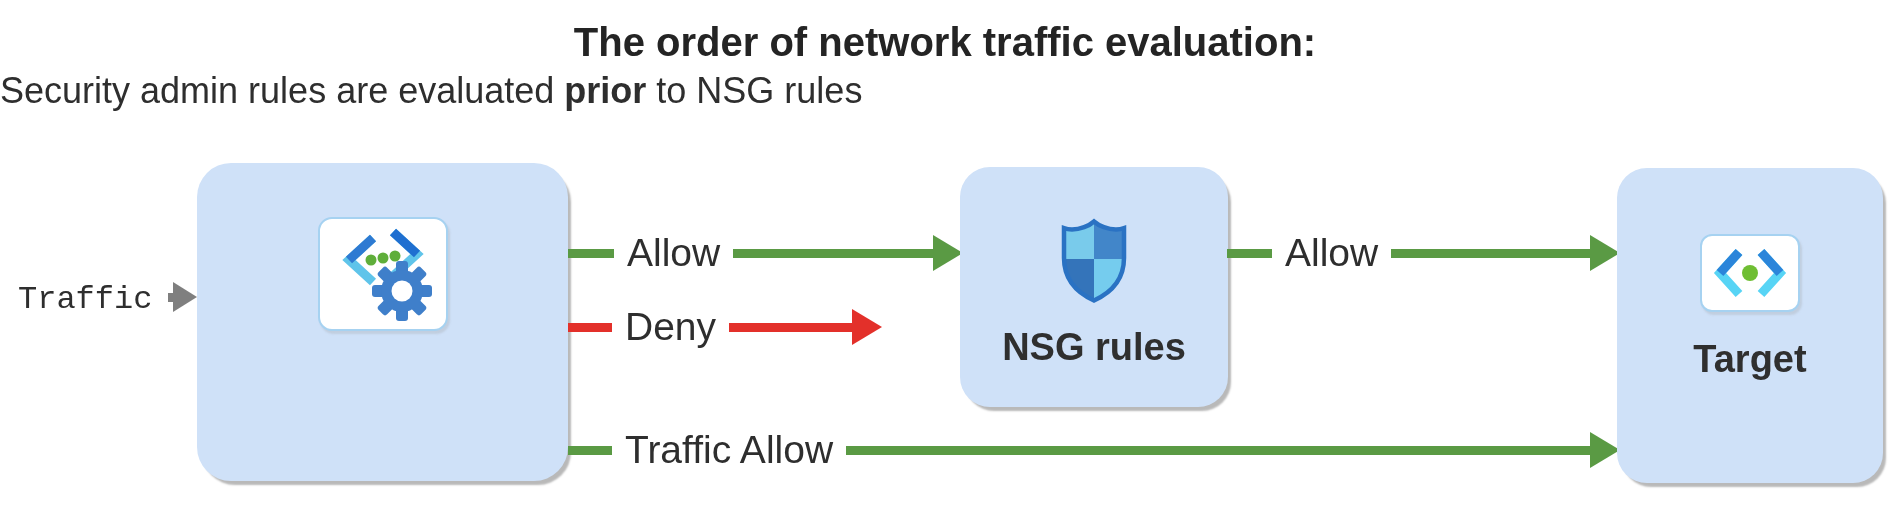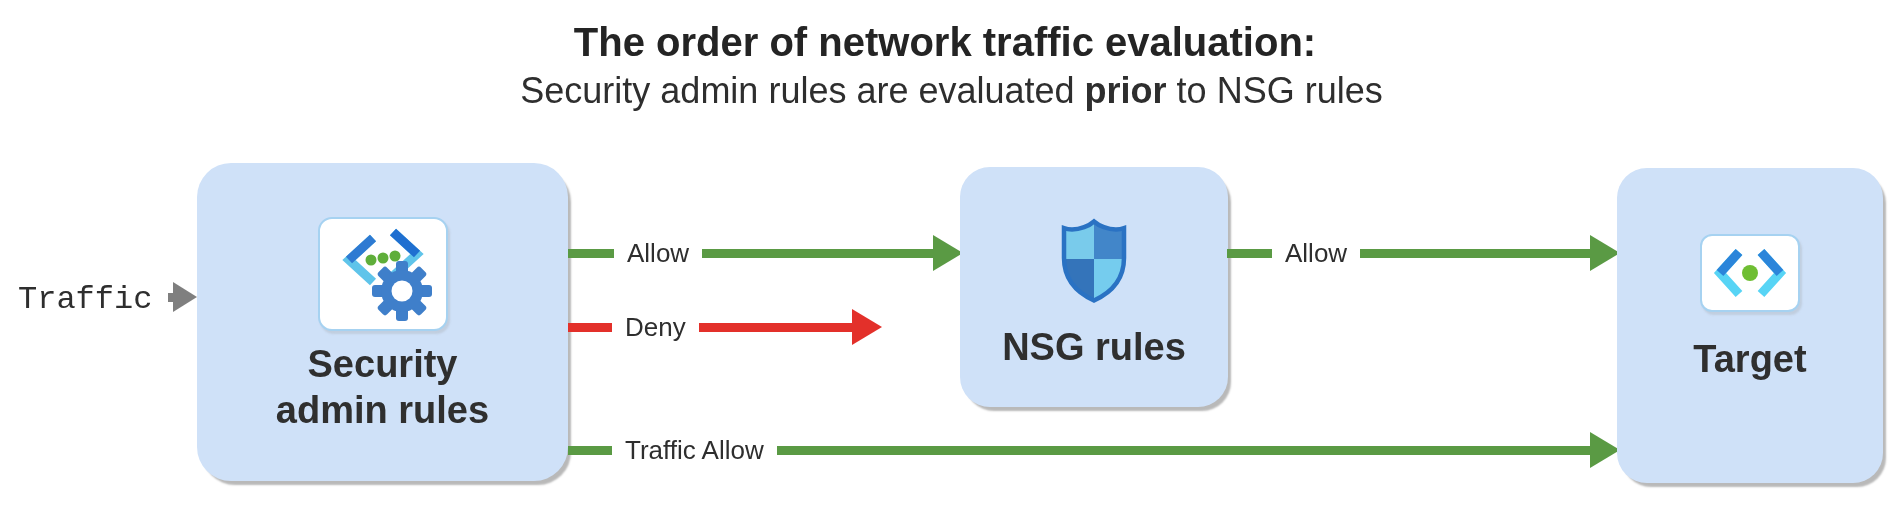--- a/index.html
+++ b/index.html
@@ -9,21 +9,21 @@
   html,body{margin:0;padding:0;}
   body{
     width:1903px;height:505px;position:relative;background:#ffffff;
     font-family:"Liberation Sans", sans-serif;color:var(--text);overflow:hidden;
   }
   .title{
     position:absolute;left:0;right:13px;top:20px;text-align:center;
     font-size:40px;font-weight:700;color:#242424;
   }
   .subtitle{
-    position:absolute;left:0;right:0;top:70px;text-align:center;
+    position:absolute;left:0;right:0;top:70px;text-align:left;
     font-size:36px;font-weight:400;color:#2e2e2e;
   }
   .subtitle b{font-weight:700;}
   .node{
     position:absolute;background:var(--box-fill);
     box-shadow:4px 5px 2px -1px #b9b9b9;
   }
   .node.security{left:197px;top:163px;width:371px;height:318px;border-radius:34px;}
   .node.nsg{left:960px;top:167px;width:268px;height:240px;border-radius:30px;}
   .node.target{left:1617px;top:168px;width:266px;height:315px;border-radius:30px;}
@@ -40,21 +40,21 @@
     position:absolute;left:0;right:0;text-align:center;
     font-weight:700;font-size:38px;line-height:46px;color:#2f2f2f;white-space:nowrap;
   }
   .security .node-label{top:178px;}
   .nsg .node-label{top:156px;line-height:48px;}
   .target .node-label{top:168px;}
   .arrow-row{position:absolute;display:flex;align-items:center;height:40px;}
   .seg{height:9px;}
   .stub{flex:0 0 auto;}
   .line{flex:1 1 auto;}
-  .arrow-label{flex:0 0 auto;font-size:26px;color:#2e2e2e;margin:12px 13px;white-space:nowrap;}
+  .arrow-label{flex:0 0 auto;font-size:39px;color:#2e2e2e;margin:12px 13px;white-space:nowrap;}
   .head{
     flex:0 0 auto;width:0;height:0;
     border-top:18px solid transparent;border-bottom:18px solid transparent;
   }
   .green .seg{background:var(--green);}
   .green .head{border-left:30px solid var(--green);}
   .red .seg{background:var(--red);}
   .red .head{border-left:30px solid var(--red);}
   .gray .seg{background:var(--gray);}
   .gray .head{border-left:24px solid var(--gray);border-top-width:15px;border-bottom-width:15px;}
@@ -89,24 +89,20 @@
       <circle cx="66" cy="30" r="5.5" fill="#5fae3a"></circle>
       <g transform="translate(73,65)" fill="#3f7fca">
         <rect x="-6" y="-30" width="12" height="60" rx="3"></rect>
         <rect x="-6" y="-30" width="12" height="60" rx="3" transform="rotate(45)"></rect>
         <rect x="-6" y="-30" width="12" height="60" rx="3" transform="rotate(90)"></rect>
         <rect x="-6" y="-30" width="12" height="60" rx="3" transform="rotate(135)"></rect>
         <circle r="21"></circle>
         <circle r="10.5" fill="#ffffff"></circle>
       </g>
     </svg>
-  </div>
-  <div class="node-label">
-    <div>Security</div>
-    <div>admin rules</div>
   </div>
 </div>
 
 <div class="arrow-row row-allow1 green">
   <div class="seg stub" style="width:46px"></div>
   <span class="arrow-label">Allow</span>
   <div class="seg line"></div>
   <div class="head"></div>
 </div>
 

